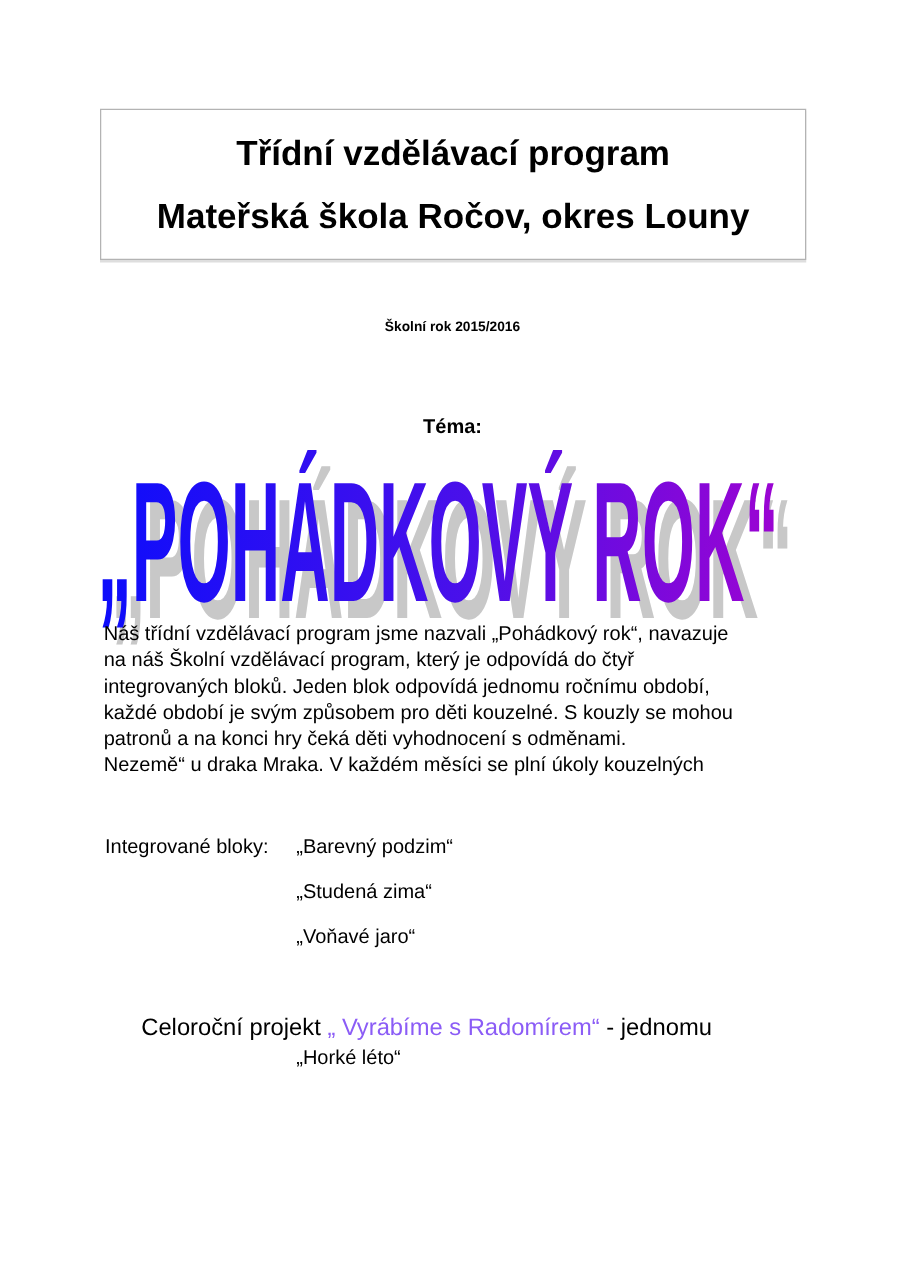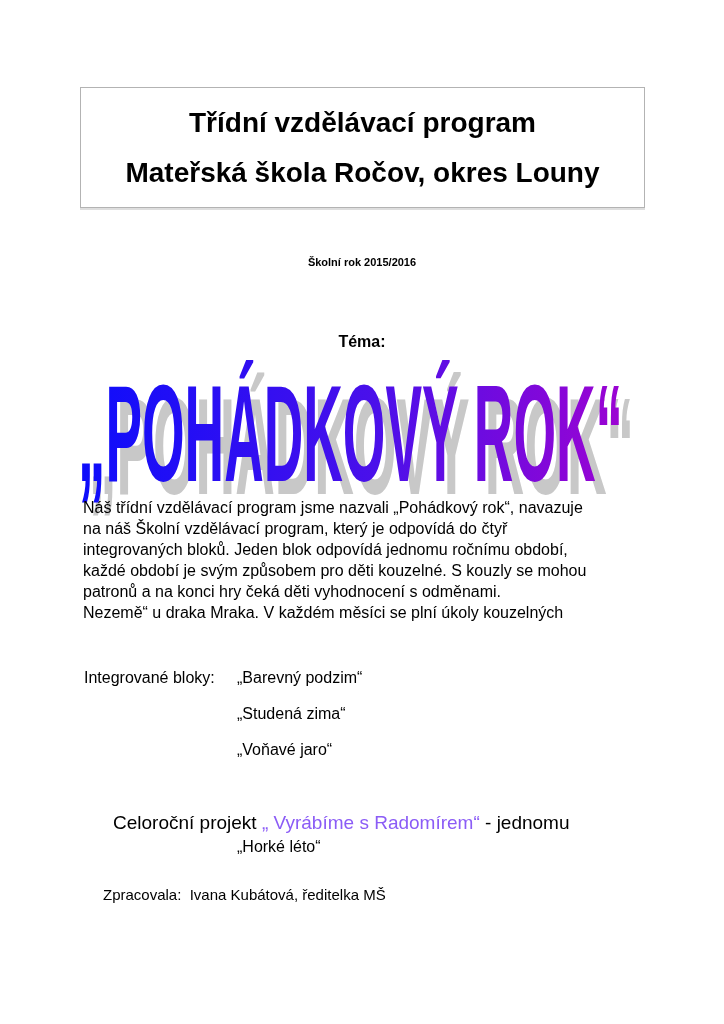--- a/index.html
+++ b/index.html
@@ -125,15 +125,14 @@
   </div>
 
   <div class="blocks-label">Integrované bloky:</div>
   <div class="block-item b0">„Barevný podzim“</div>
   <div class="block-item b1">„Studená zima“</div>
   <div class="block-item b2">„Voňavé jaro“</div>
   <div class="block-item b3">„Horké léto“</div>
 
   <div class="project-line"><span>Celoroční projekt </span><span class="project-highlight">„ Vyrábíme s Radomírem“</span><span> - jednomu</span></div>
 
-  <div class="author-line">Zpracovala:  Ivana Kubátová, ředitelka MŠ</div>
 
 </div>
 
 </body></html>

